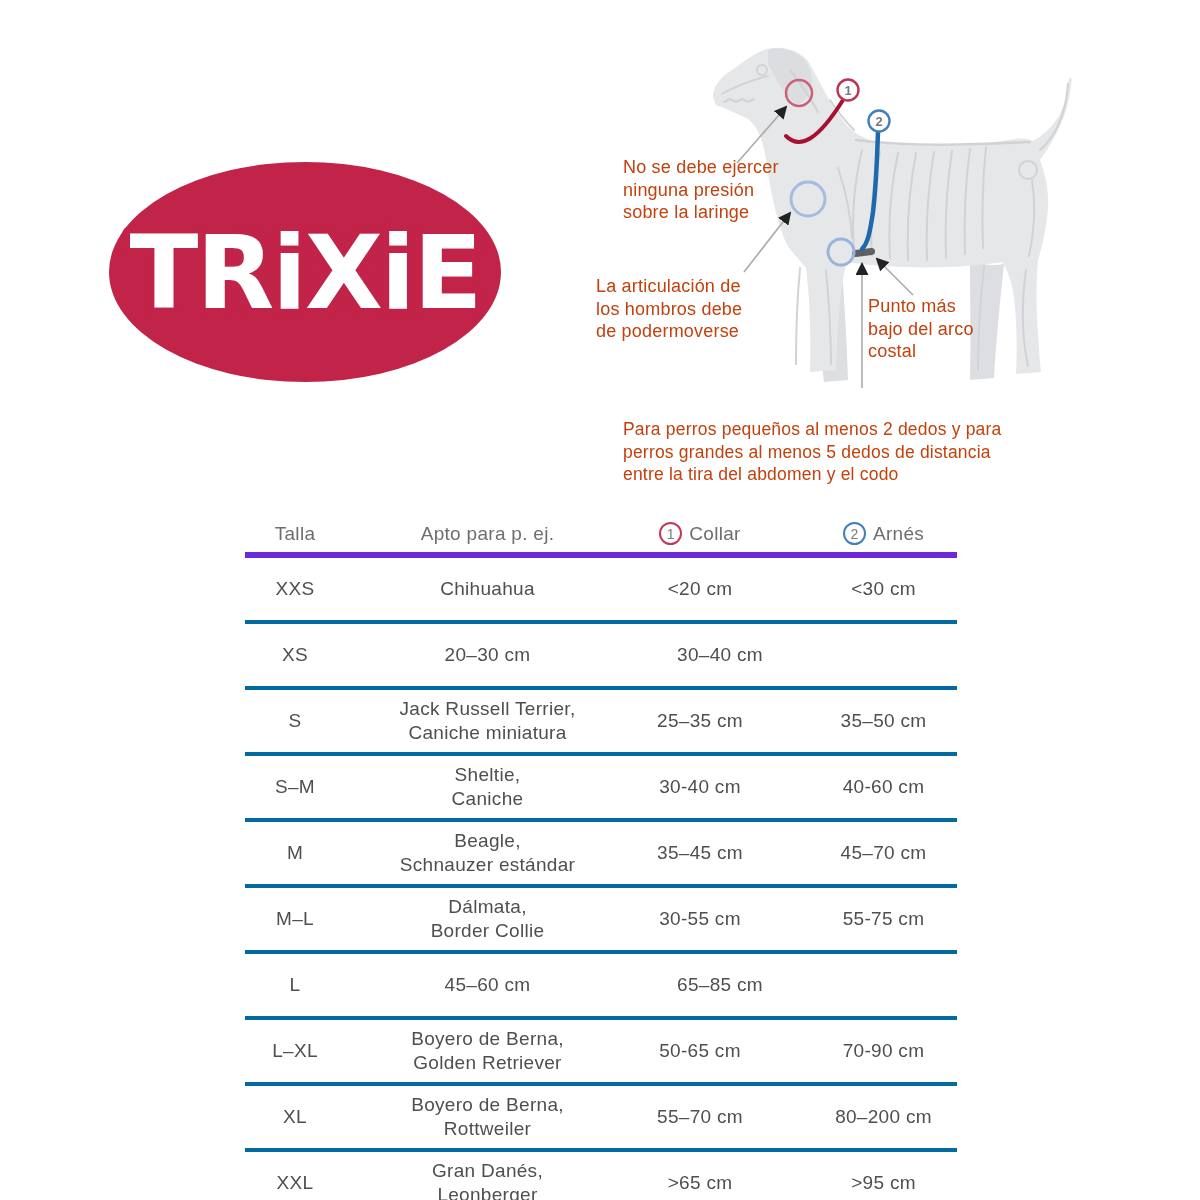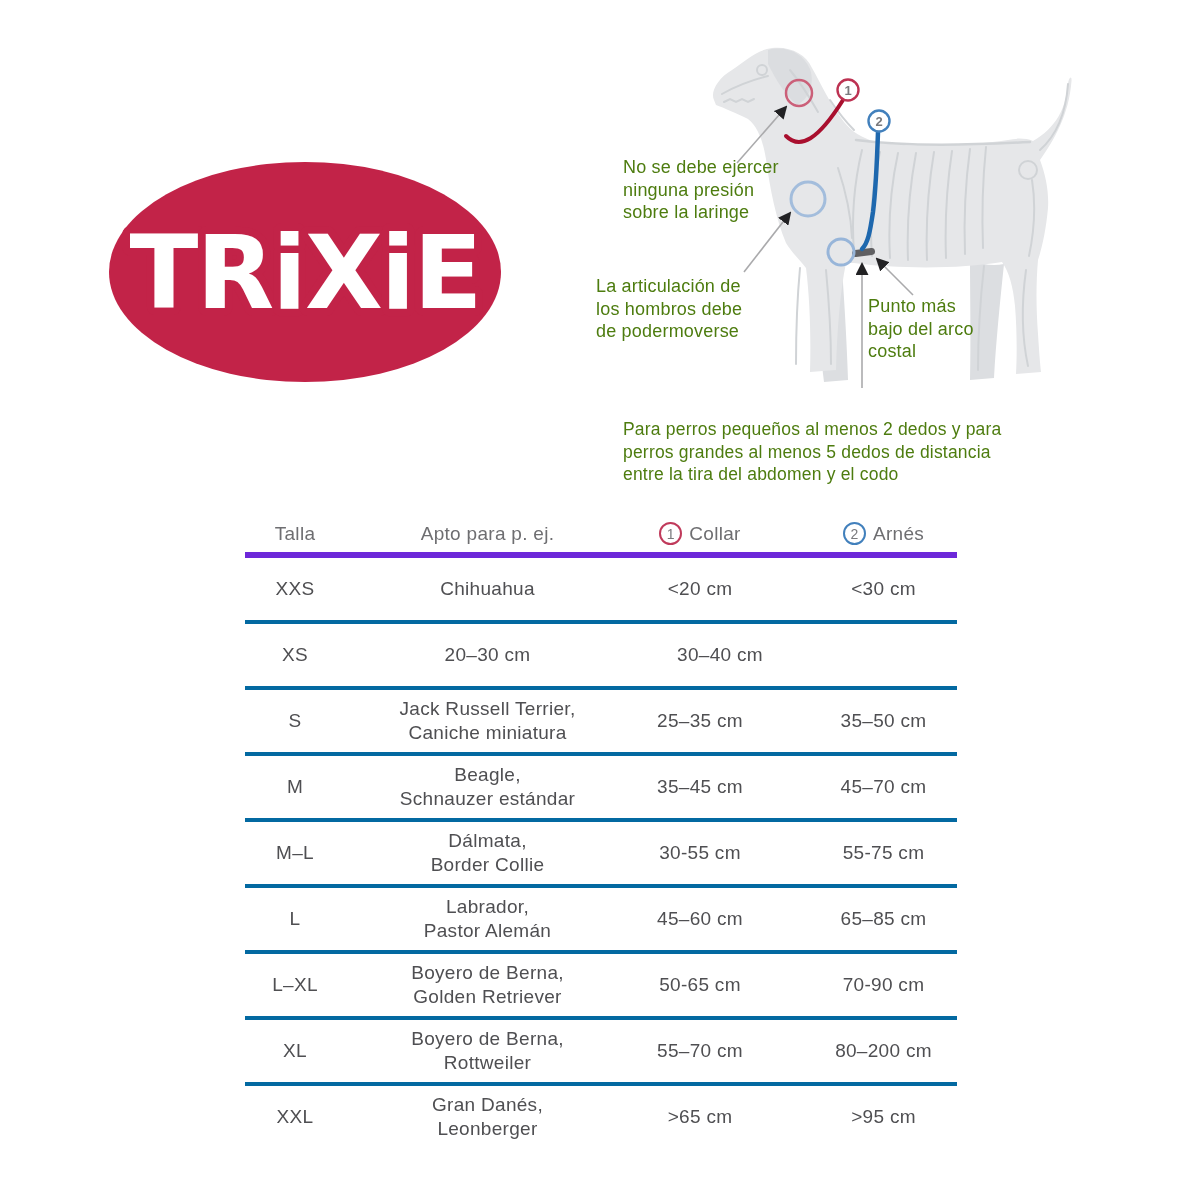--- a/index.html
+++ b/index.html
@@ -4,21 +4,21 @@
 <style>
   html,body{margin:0;padding:0;background:#ffffff;}
   .page{position:relative;width:1200px;height:1200px;background:#fff;overflow:hidden;
         font-family:"Liberation Sans","DejaVu Sans",sans-serif;}
 
   
   .logo{position:absolute;left:95px;top:158px;width:420px;height:232px;}
 
   
   .dogsvg{position:absolute;left:640px;top:20px;width:520px;height:420px;}
-  .note{position:absolute;color:#4d7c0f;font-size:18px;line-height:22.5px;
+  .note{position:absolute;color:#c2410c;font-size:18px;line-height:22.5px;
         white-space:pre-line;letter-spacing:.2px;}
   .note-larynx{left:623px;top:156px;}
   .note-shoulder{left:596px;top:275px;}
   .note-rib{left:868px;top:295px;}
   .note-distance{left:623px;top:390px;width:440px;font-size:17.5px;margin-top:28px;}
 
   .mk{font-size:13px;font-weight:bold;fill:#7a7a7d;text-anchor:middle;}
 
   
   .table{position:absolute;left:245px;top:515px;width:712px;color:#4f4f52;}
@@ -165,37 +165,42 @@
       <div class="cell c4">30–40 cm</div>
     </div>
     <div class="trow">
       <div class="cell">S</div>
       <div class="cell breeds">Jack Russell Terrier,
 Caniche miniatura</div>
       <div class="cell">25–35 cm</div>
       <div class="cell c4">35–50 cm</div>
     </div>
     <div class="trow">
+      <div class="cell">S–M</div>
+      <div class="cell breeds">Sheltie,
+Caniche</div>
+      <div class="cell">30-40 cm</div>
+      <div class="cell c4">40-60 cm</div>
+    </div>
+    <div class="trow">
       <div class="cell">M</div>
       <div class="cell breeds">Beagle,
 Schnauzer estándar</div>
       <div class="cell">35–45 cm</div>
       <div class="cell c4">45–70 cm</div>
     </div>
     <div class="trow">
       <div class="cell">M–L</div>
       <div class="cell breeds">Dálmata,
 Border Collie</div>
       <div class="cell">30-55 cm</div>
       <div class="cell c4">55-75 cm</div>
     </div>
     <div class="trow">
       <div class="cell">L</div>
-      <div class="cell breeds">Labrador,
-Pastor Alemán</div>
       <div class="cell">45–60 cm</div>
       <div class="cell c4">65–85 cm</div>
     </div>
     <div class="trow">
       <div class="cell">L–XL</div>
       <div class="cell breeds">Boyero de Berna,
 Golden Retriever</div>
       <div class="cell">50-65 cm</div>
       <div class="cell c4">70-90 cm</div>
     </div>

